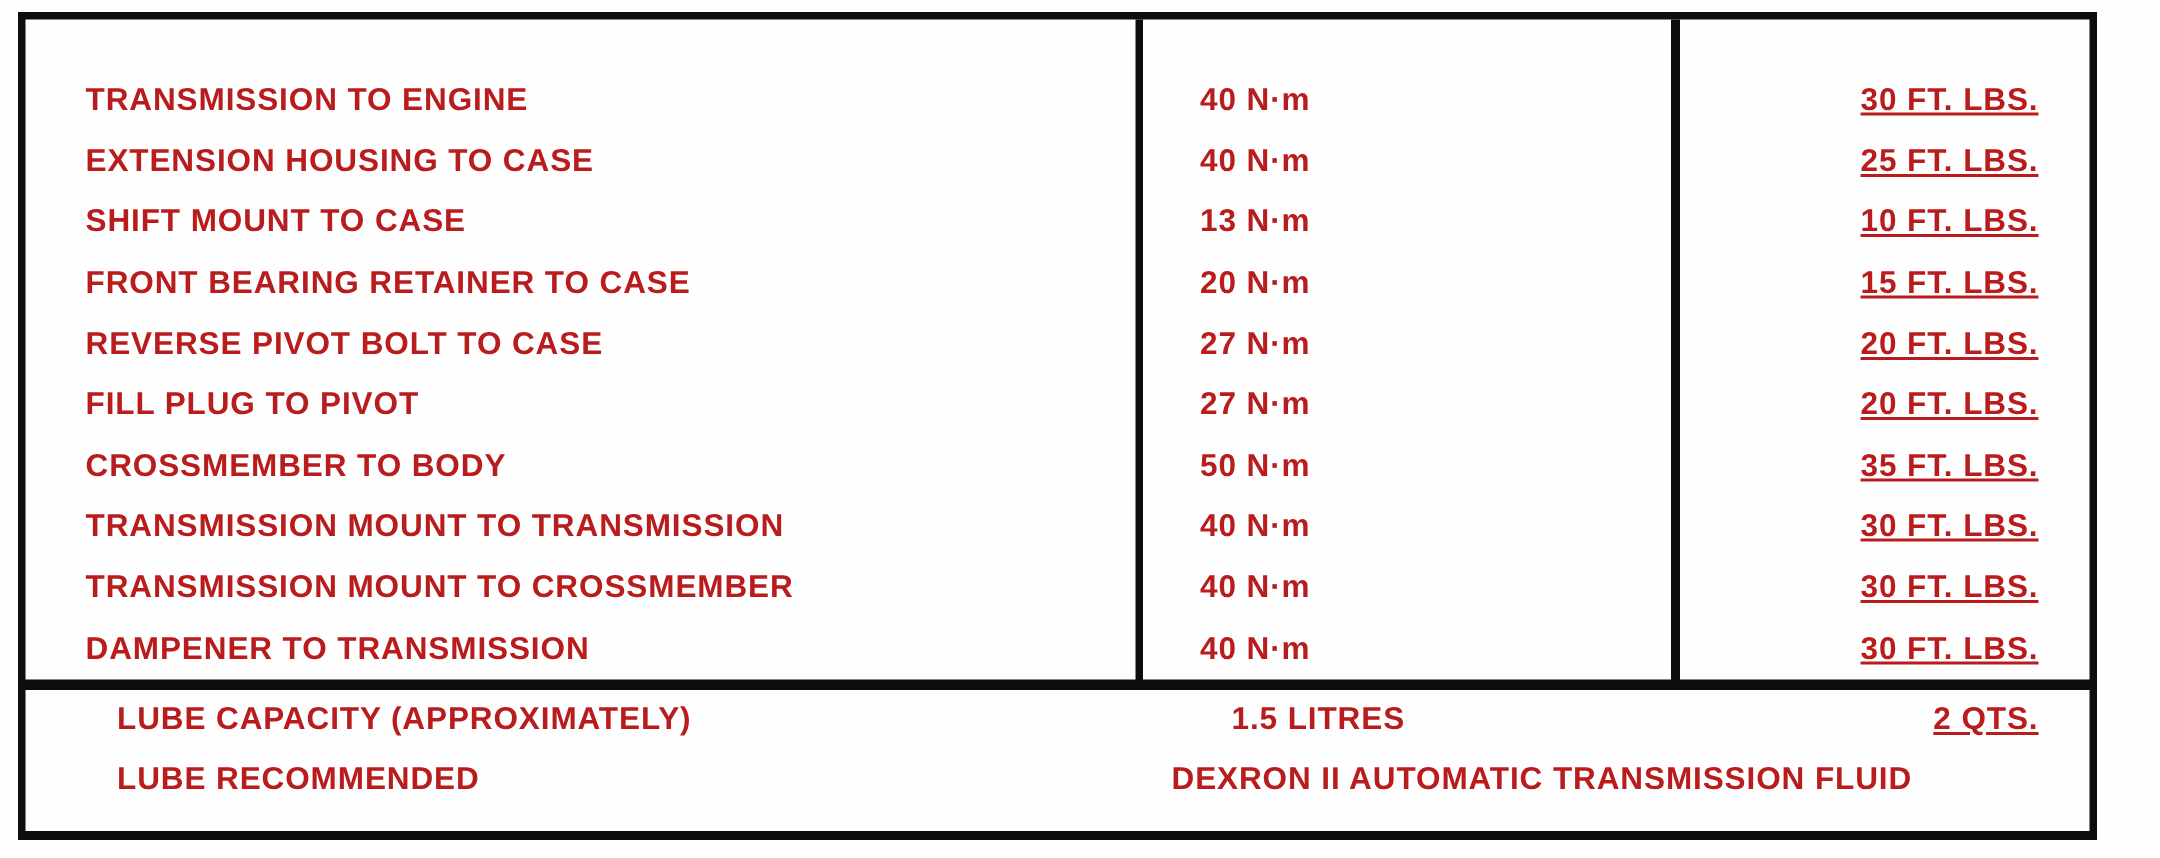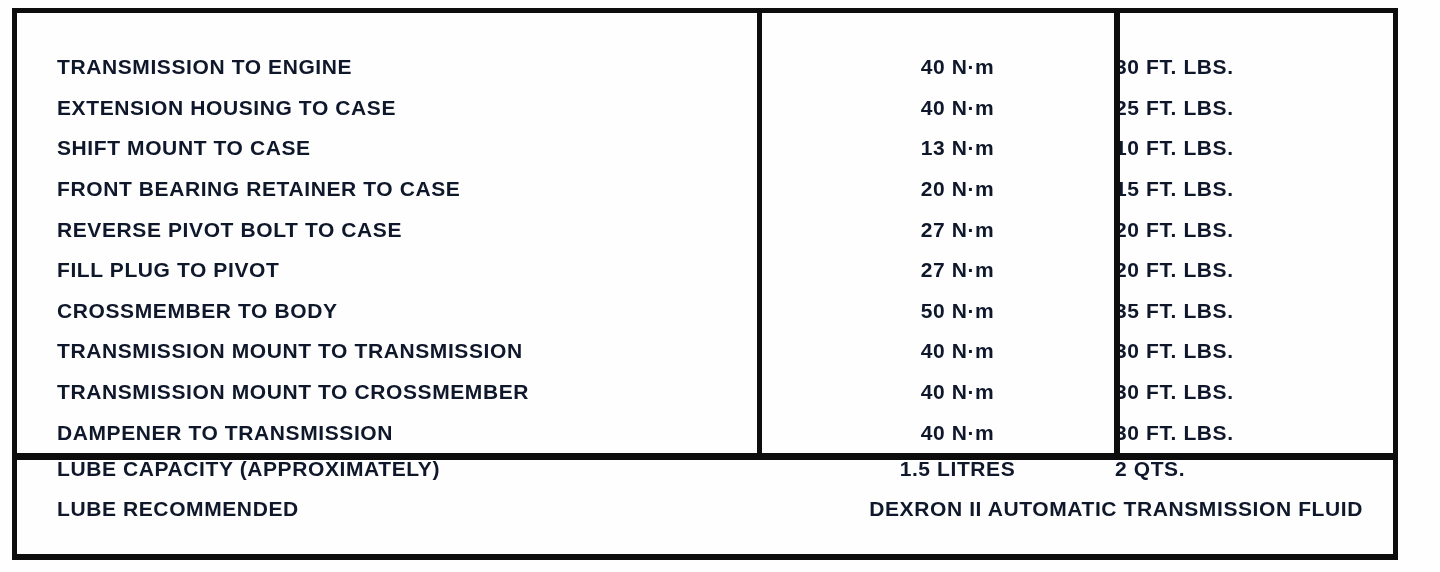--- a/index.html
+++ b/index.html
@@ -56,55 +56,57 @@
     position: absolute;
     top: 0;
     left: 0;
     right: 0;
     padding-top: 34px;
   }
   .row {
     display: flex;
     align-items: center;
     height: 40.6px;
-    color: #0f172a;
+    color: #b91c1c;
     font-size: 21px;
     font-weight: 700;
     letter-spacing: 0.6px;
     white-space: nowrap;
   }
   .cell-label {
     width: 743px;
     padding-left: 40px;
     box-sizing: border-box;
   }
   .cell-nm {
     width: 355px;
     padding-left: 40px;
     box-sizing: border-box;
-    text-align: center;
+    text-align: left;
   }
   .cell-ft {
     flex: 1;
     padding-right: 34px;
     box-sizing: border-box;
-    text-align: left;
+    text-align: right;
+    text-decoration: underline;
   }
   .lube-rows {
     position: absolute;
-    top: 436px;
+    top: 447px;
     left: 0;
     right: 0;
+    padding-left: 21px;
   }
   .lube-rows .row { height: 40px; }
   .cell-span {
     flex: 1;
     padding-right: 30px;
     box-sizing: border-box;
-    text-align: right;
+    text-align: left;
   }
 </style>
 </head>
 <body>
 
 <div class="page">
   <div class="spec-box">
     <div class="inner">
 
       <div class="torque-rows">

